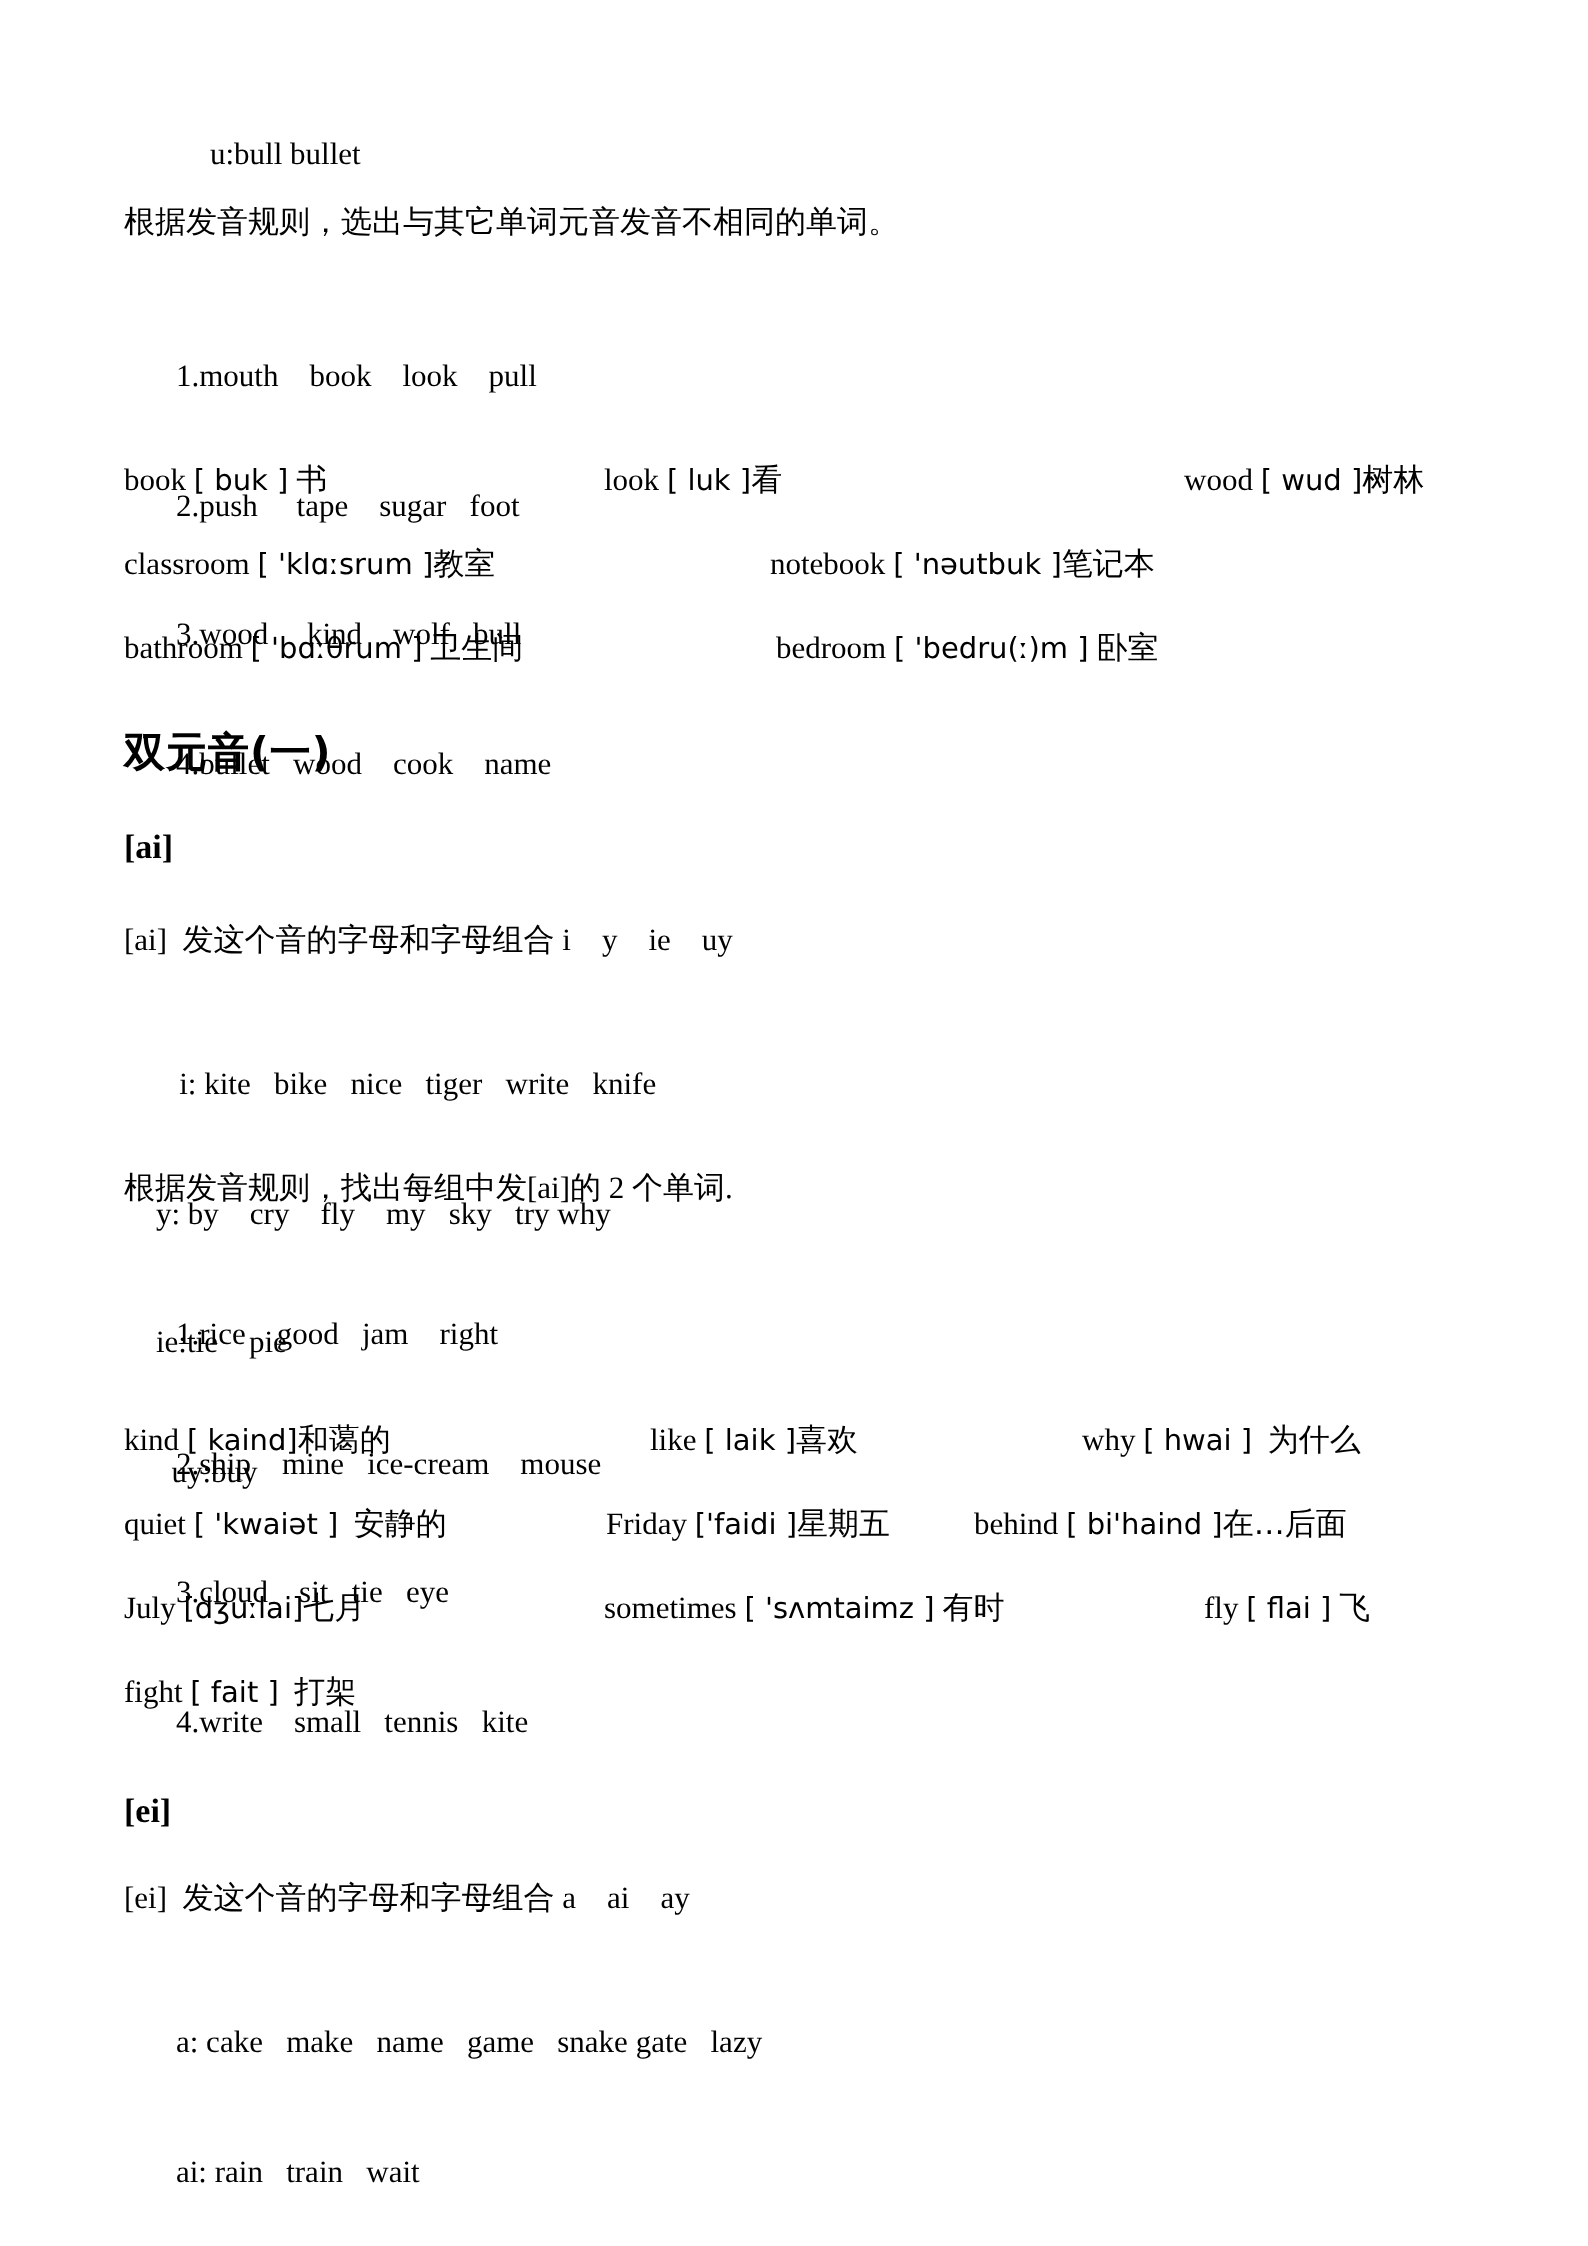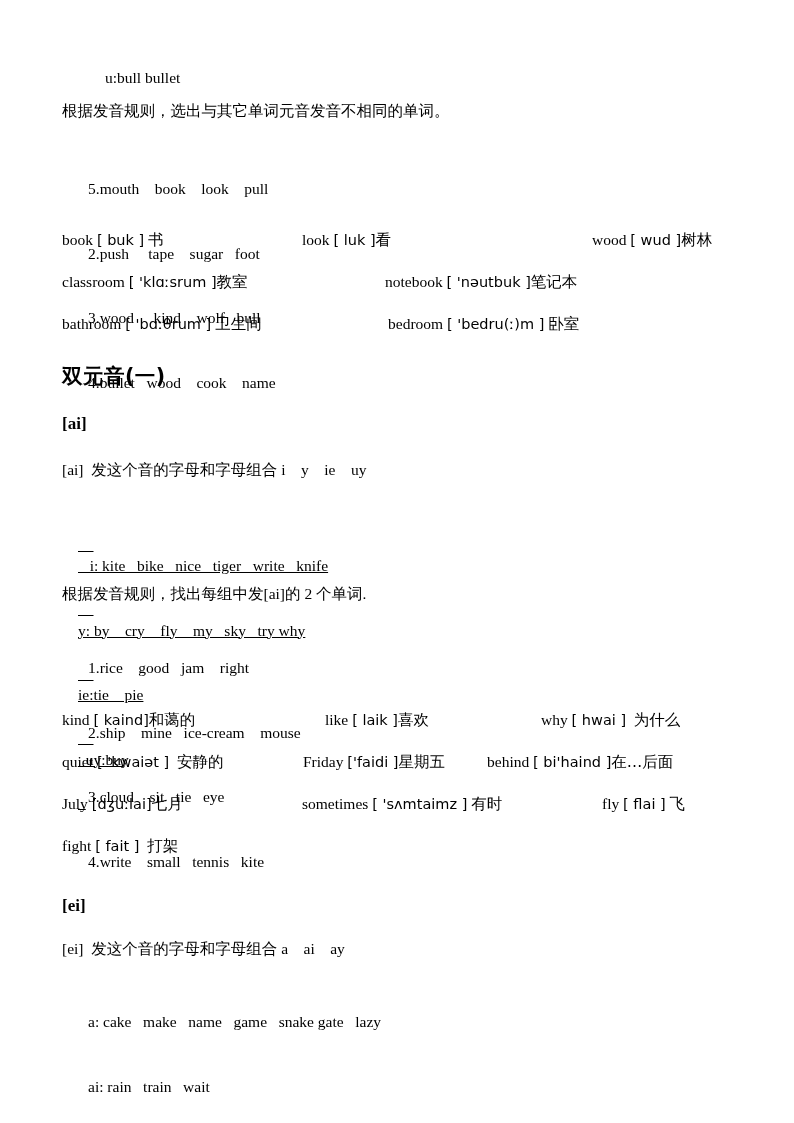--- a/index.html
+++ b/index.html
@@ -79,21 +79,21 @@
 </head>
 <body>
 
 <div class="page">
 
   <div class="ln" style="left:105px; top:70px;">u:bull bullet</div>
 
   <div class="ln cn" style="left:62px; top:104px;">根据发音规则，选出与其它单词元音发音不相同的单词。</div>
 
   <div class="word-list" style="left:88px; top:135px;">
-    <div>5.mouth    book    look    pull</div>
+    <div>1.mouth    book    look    pull</div>
     <div>2.push     tape    sugar   foot</div>
     <div>3.wood     kind    wolf   bull</div>
     <div>4.bullet   wood    cook    name</div>
   </div>
 
   <div class="vrow" style="left:62px; top:230px;"><span>book</span><span> </span><span class="ipa">[ buk ]</span><span> </span><span class="z cn">书</span></div>
   <div class="vrow" style="left:302px; top:230px;"><span>look</span><span> </span><span class="ipa">[ luk ]</span><span class="z cn">看</span></div>
   <div class="vrow" style="left:592px; top:230px;"><span>wood</span><span> </span><span class="ipa">[ wud ]</span><span class="z cn">树林</span></div>
 
   <div class="vrow" style="left:62px; top:272px;text-align:center;"><span>classroom</span><span> </span><span class="ipa">[ 'klɑːsrum ]</span><span class="z cn">教室</span></div>
@@ -101,21 +101,21 @@
 
   <div class="vrow" style="left:62px; top:314px;"><span>bathroom</span><span> </span><span class="ipa">[ 'bɑːθrum ]</span><span> </span><span class="z cn">卫生间</span></div>
   <div class="vrow" style="left:388px; top:314px;"><span>bedroom</span><span> </span><span class="ipa">[ 'bedru(ː)m ]</span><span> </span><span class="z cn">卧室</span></div>
 
   <div class="h-major" style="left:62px; top:362px;">双元音(一)</div>
 
   <div class="h-minor" style="left:62px; top:414px;">[ai]</div>
 
   <div class="mix cn" style="left:62px; top:460px;">[ai]  发这个音的字母和字母组合 i    y    ie    uy</div>
 
-  <div class="word-list" style="left:78px; top:512px;text-decoration:underline;">
+  <div class="word-list" style="left:78px; top:489px;">
     <div>   i: kite   bike   nice   tiger   write   knife</div>
     <div>y: by    cry    fly    my   sky   try why</div>
     <div>ie:tie    pie</div>
     <div>  uy:buy</div>
   </div>
 
   <div class="mix cn" style="left:62px; top:584px;">根据发音规则，找出每组中发[ai]的 2 个单词.</div>
 
   <div class="word-list" style="left:88px; top:614px;">
     <div>1.rice    good   jam    right</div>

